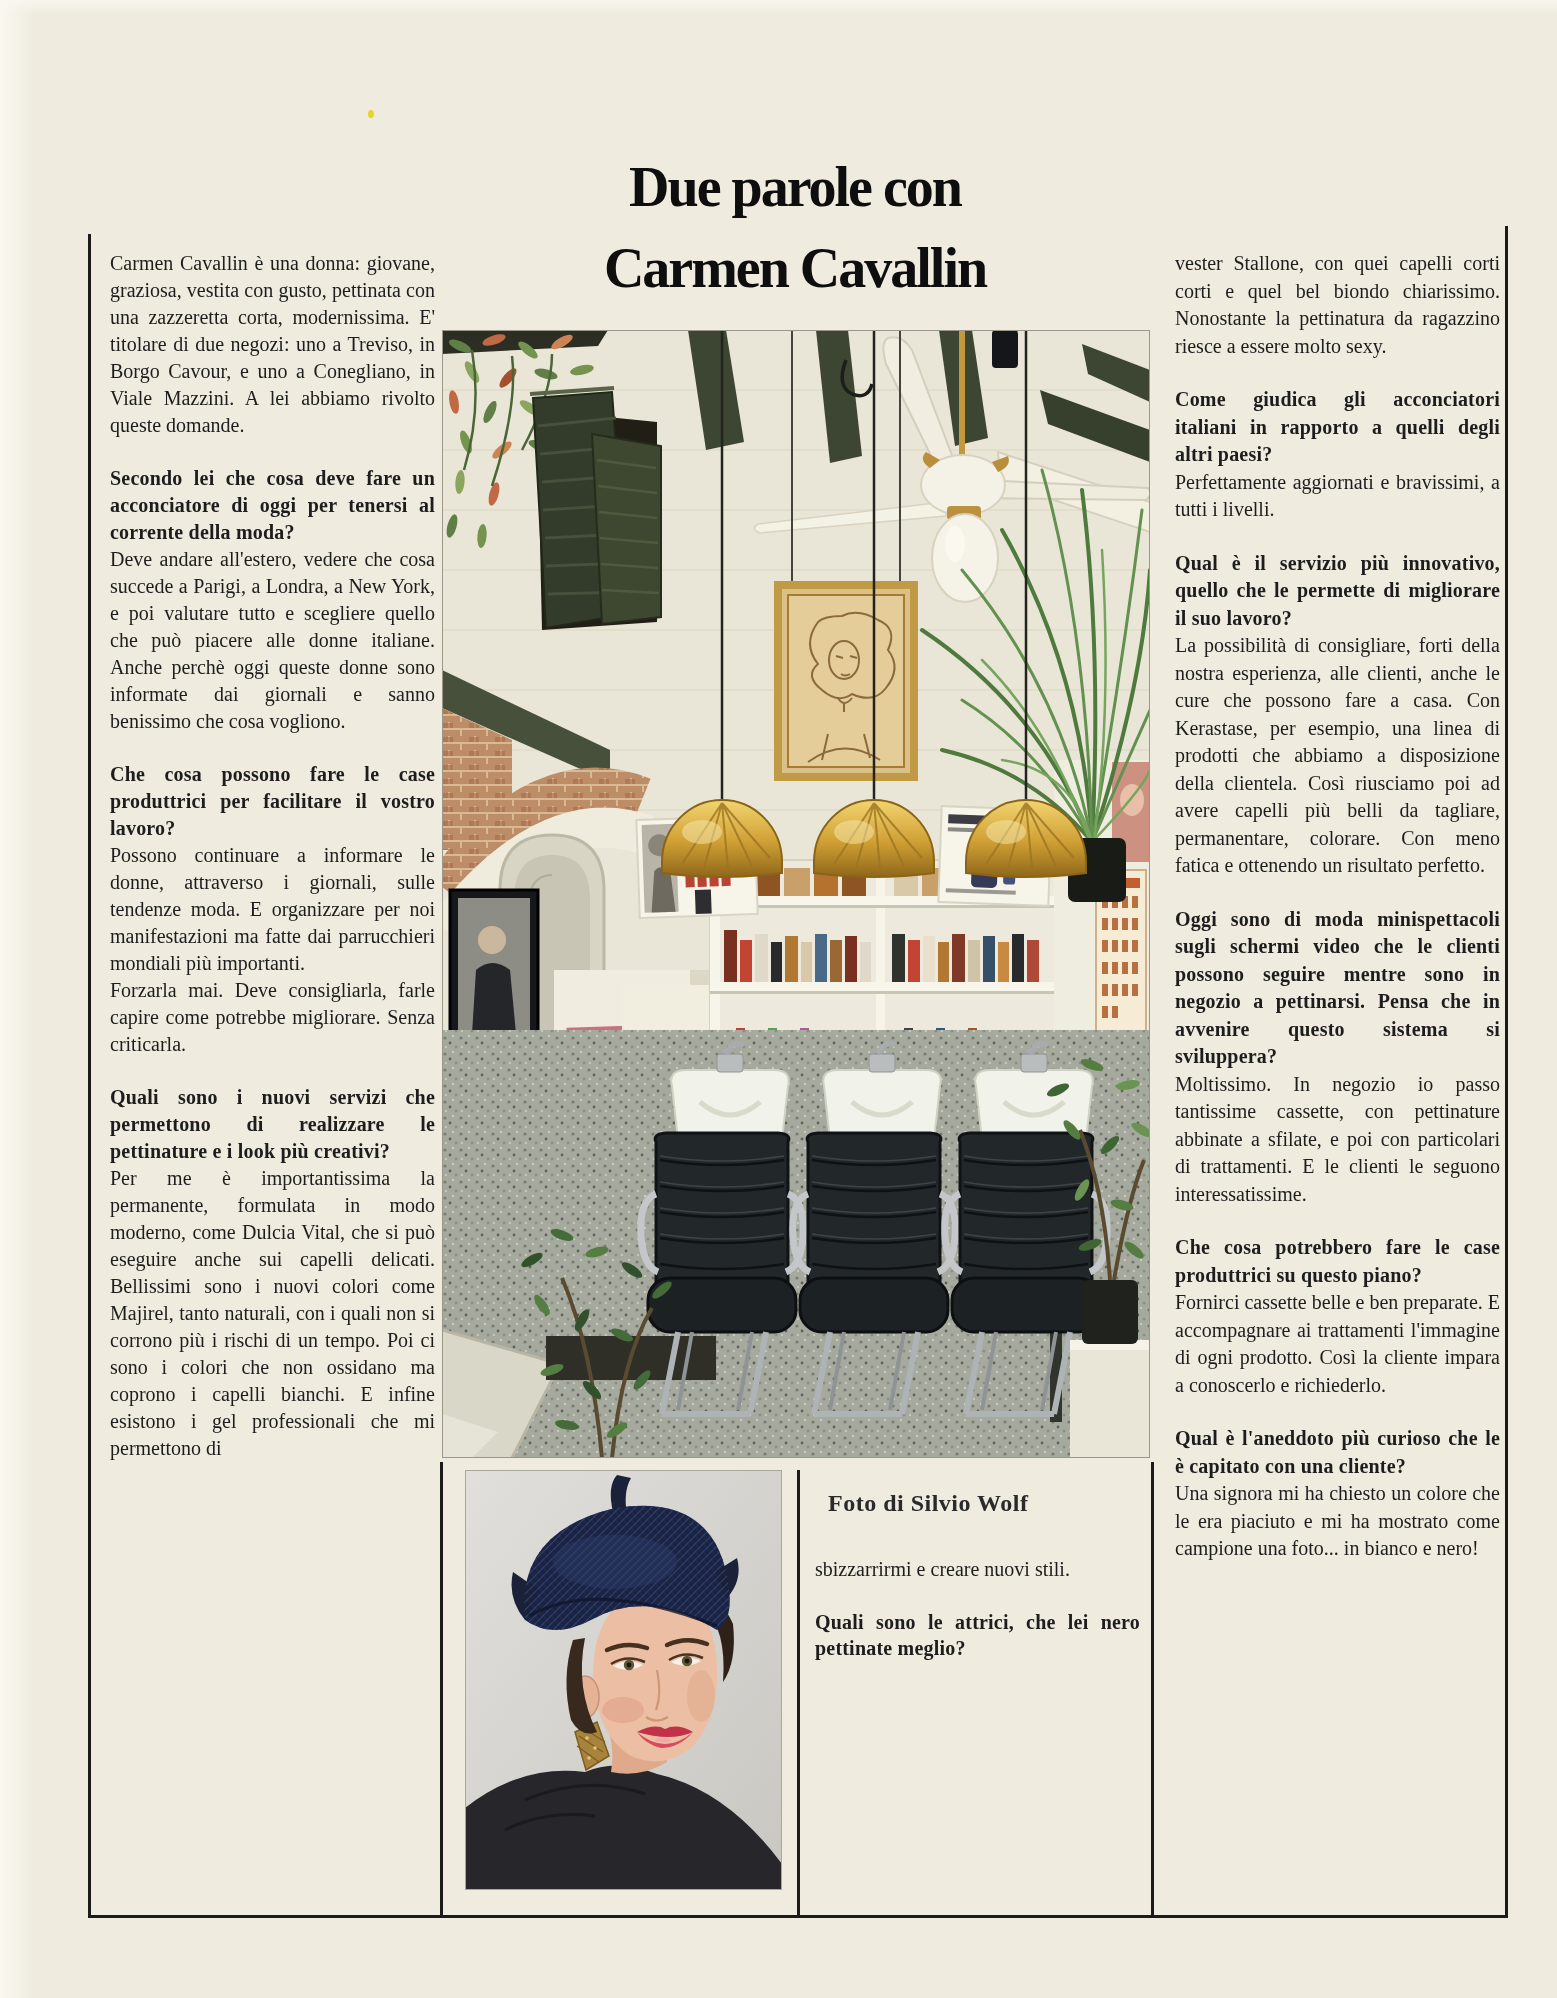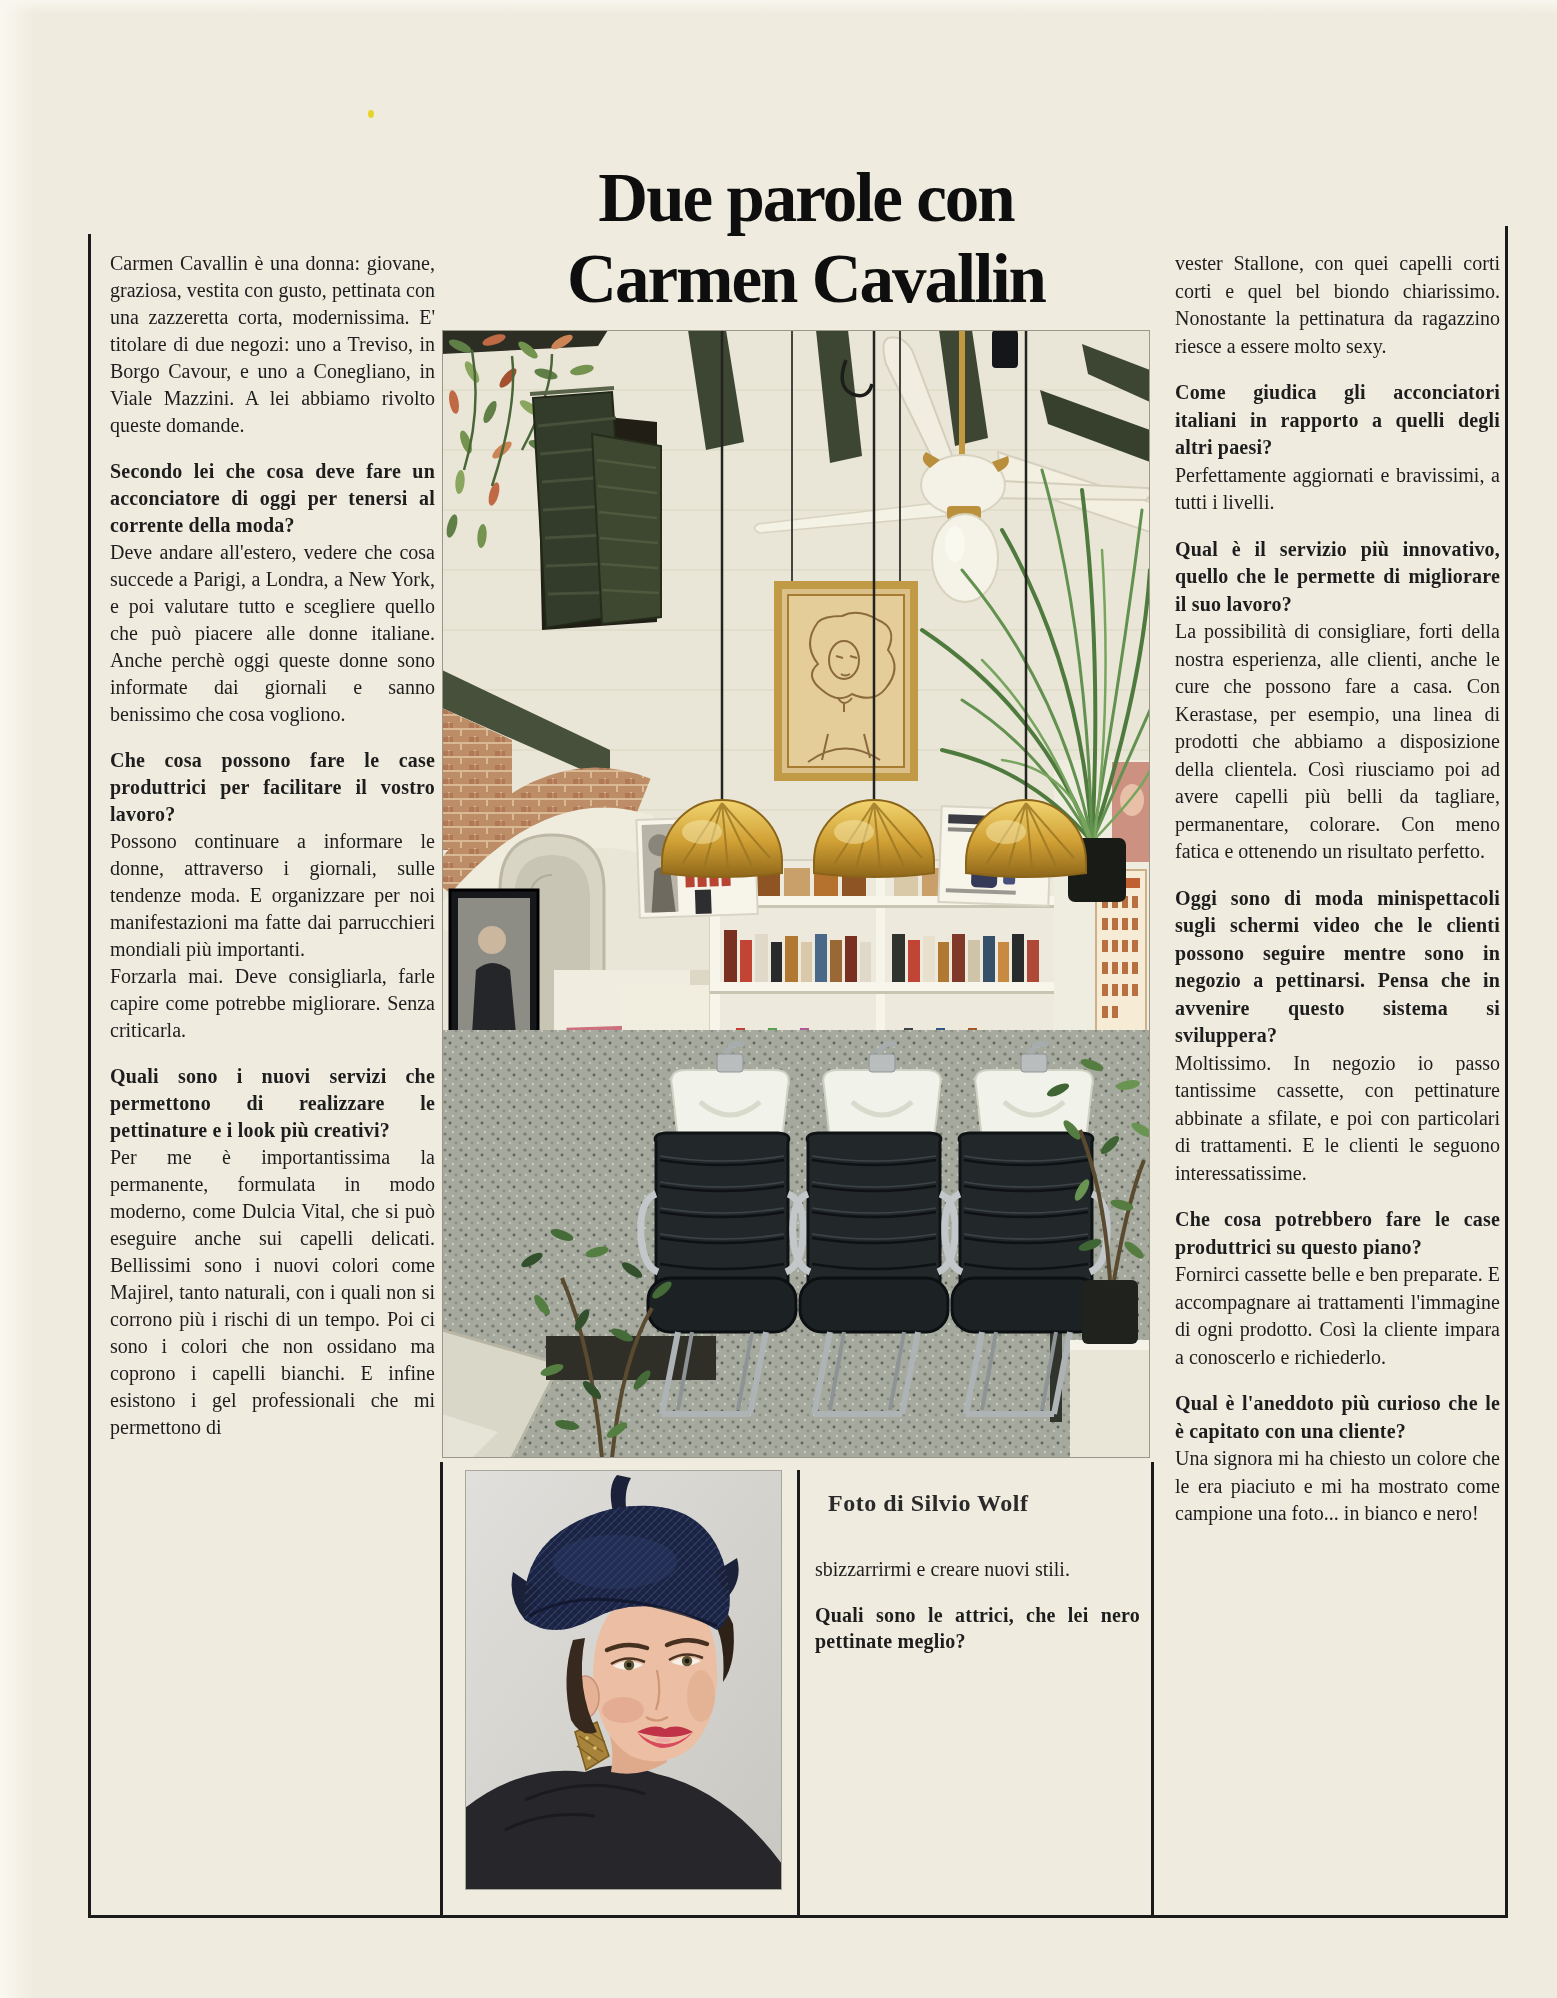--- a/index.html
+++ b/index.html
@@ -11,31 +11,31 @@
   }
   .scan-left{position:absolute;left:0;top:0;width:34px;height:100%;
     background:linear-gradient(90deg,#faf8f0, rgba(250,248,240,0));}
   .scan-top{position:absolute;left:0;top:0;width:100%;height:14px;
     background:linear-gradient(180deg,#f8f6ee, rgba(248,246,238,0));}
   .fleck{position:absolute;left:368px;top:110px;width:6px;height:8px;background:#e6d429;border-radius:50%;}
 
   .title{
     position:absolute; left:250px; top:142px; width:1080px;
     text-align:center; font-weight:bold; color:#0e0e0e;
-    font-size:69px; line-height:81px; letter-spacing:-2px;
-    margin:16px;
+    font-size:56px; line-height:81px; letter-spacing:-2px;
+    margin:5px;
   }
 
   .rule{position:absolute;background:#1b1b1b;}
   .v{width:3px;} .h{height:3px;}
 
   .col{position:absolute; width:325px; text-align:justify;
        font-size:20px; line-height:27px;}
   .col p{margin:0; padding:0;}
-  .col p.q{font-weight:bold; margin-top:19px; letter-spacing:0.2px;}
+  .col p.q{font-weight:bold; margin-top:26px; letter-spacing:0.2px;}
   .col p.a{margin-top:0;}
   .col-left{left:110px; top:250px;}
   .col-right{left:1175px; top:250px; line-height:27.5px;}
   .col-mid{left:815px; top:1556px; line-height:26.5px;}
 
   .caption{
     position:absolute; left:828px; top:1490px;
     font-size:24px; font-weight:bold; color:#2a2a2a; letter-spacing:0.5px;
   }
 

